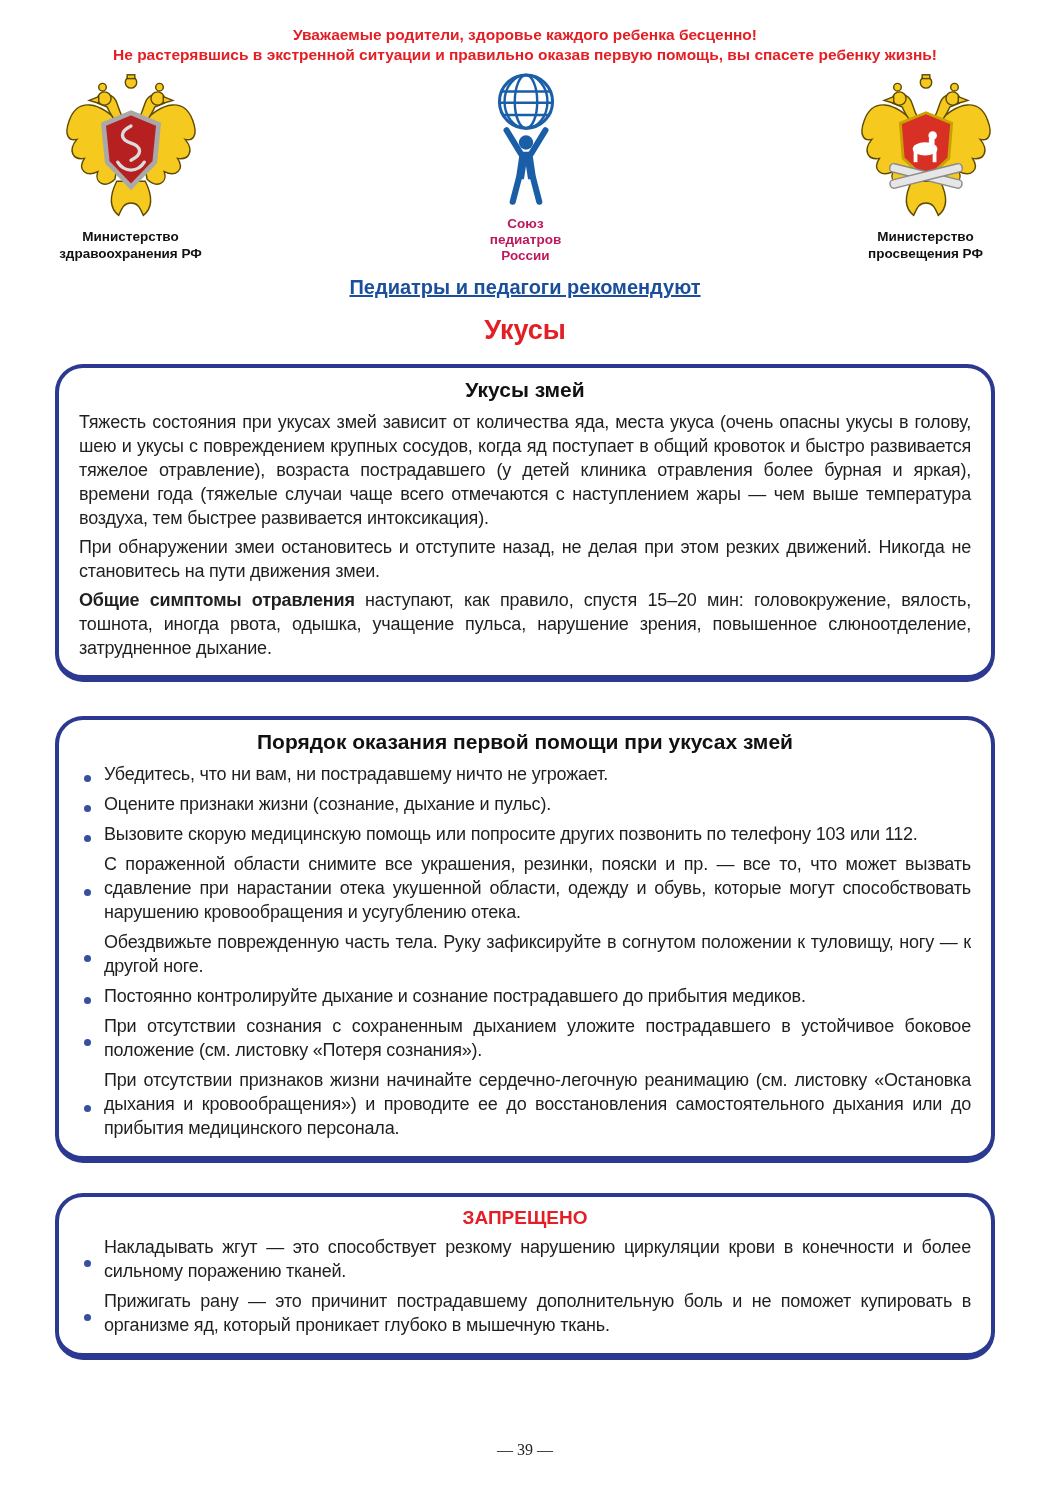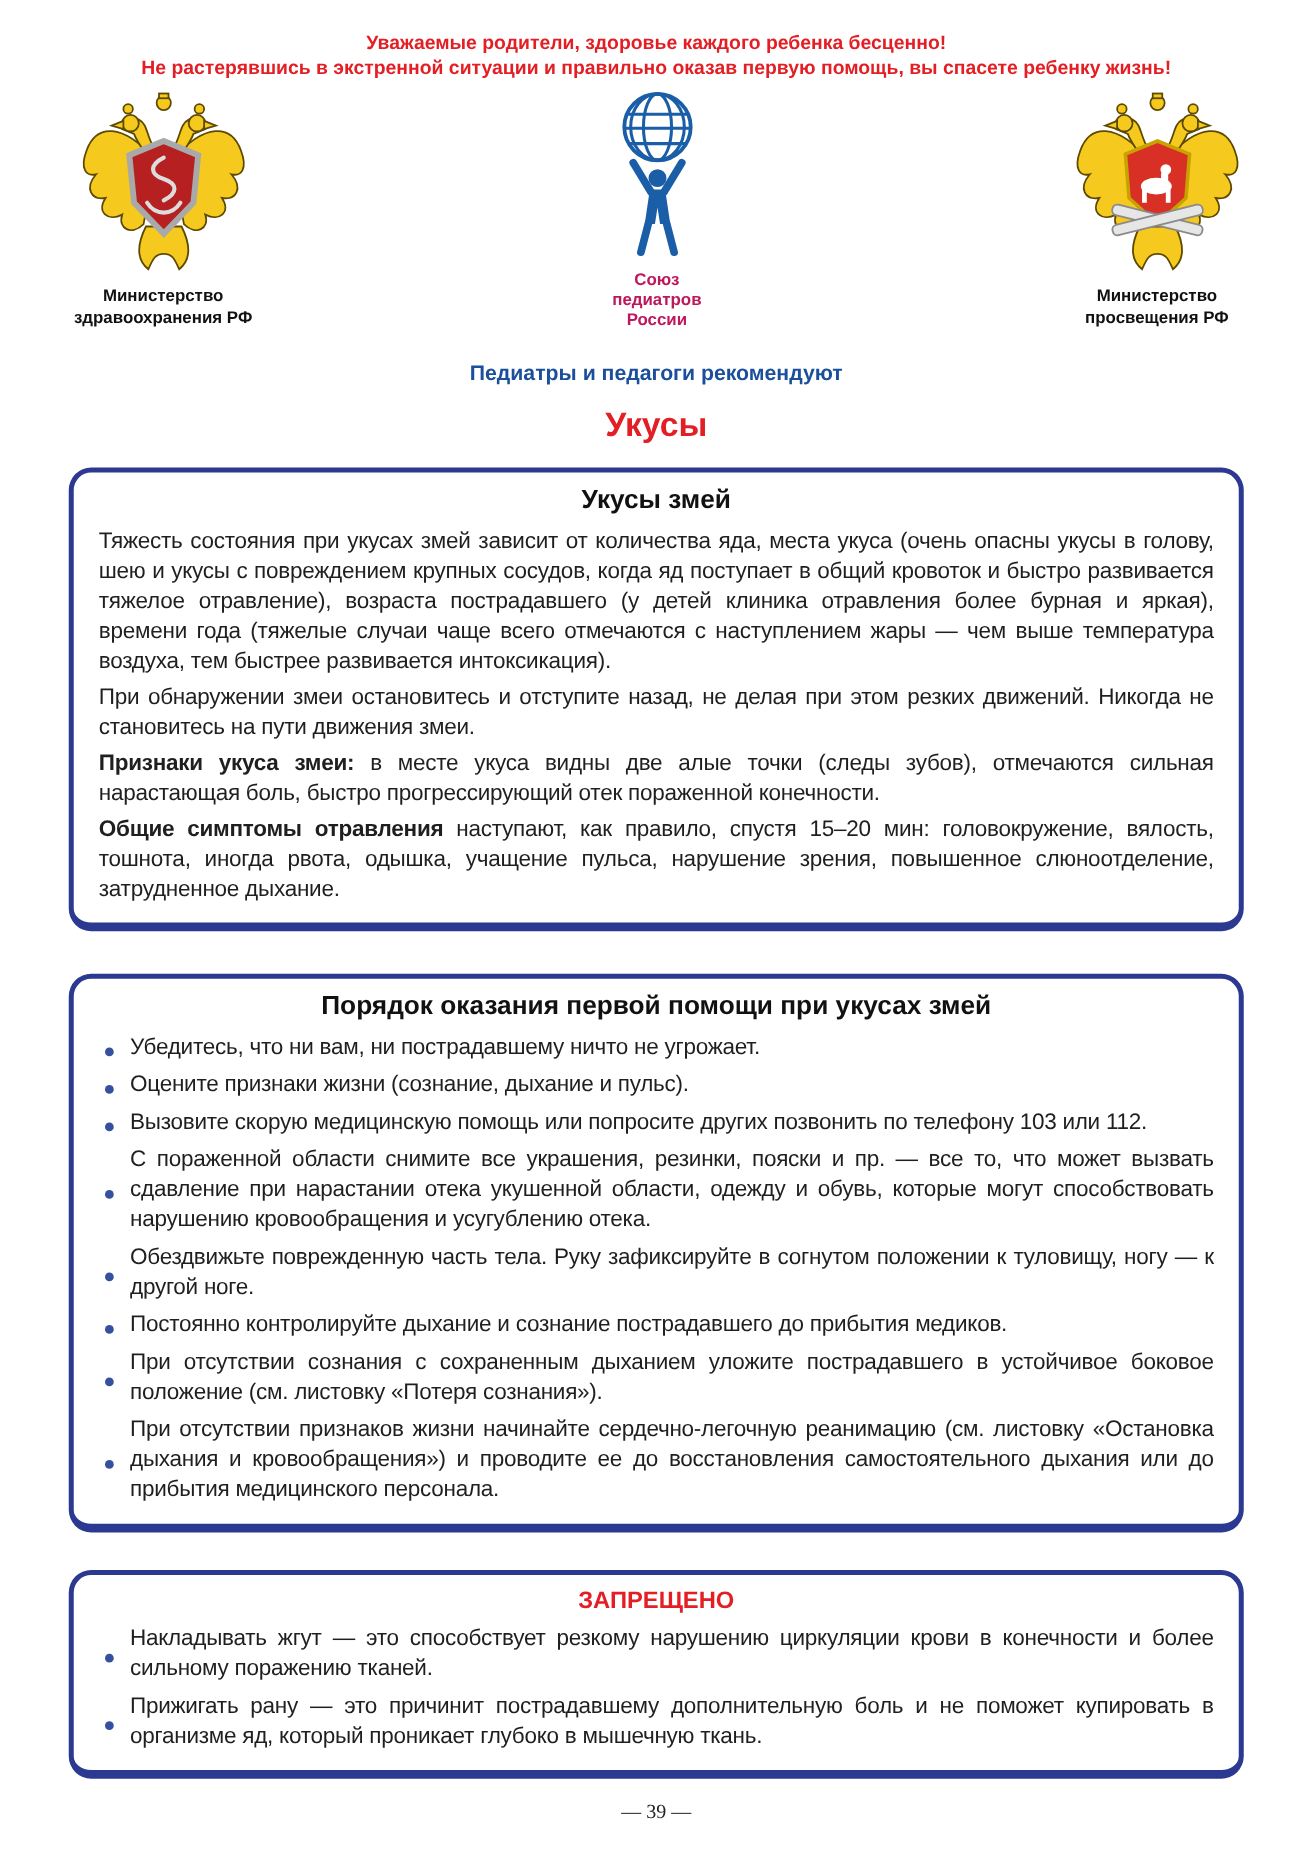--- a/index.html
+++ b/index.html
@@ -16,28 +16,28 @@
     color: #e31e24; font-weight: bold; font-size: 15.5px; line-height: 20px;
   }
   
   .logo-row { position: relative; height: 204px; margin-top: 6px; }
   .logo-block { position: absolute; top: 0; display: flex; flex-direction: column; align-items: center; }
   .logo-left   { left: 38px;  width: 185px; }
   .logo-center { left: 438px; width: 175px; }
   .logo-right  { left: 828px; width: 195px; }
   .ministry-label { font-weight: bold; font-size: 13.5px; line-height: 17px; color: #111; text-align: center; margin-top: 5px; }
   .union-label { font-weight: bold; font-size: 13.5px; line-height: 16px; color: #be185d; text-align: center; margin-top: 2px; }
-  .subtitle { text-align: center; font-weight: bold; font-size: 17px; color: #1b4f9c; margin-top: 14px; }
+  .subtitle { text-align: center; font-weight: bold; font-size: 20px; color: #1b4f9c; margin-top: 1px; text-decoration: underline; }
   .main-title { text-align: center; font-weight: bold; font-size: 27px; color: #e31e24; margin-top: 16px; }
 
   .panel {
     margin: 0 55px;
     border: 4px solid #2b3990;
     border-bottom-width: 7px;
-    border-radius: 18px;
+    border-radius: 28px;
     padding: 8px 20px 10px 20px;
     background: #fff;
   }
   .panel-1 { margin-top: 18px; }
   .panel-2 { margin-top: 34px; }
   .panel-3 { margin-top: 30px; }
   .panel-title { text-align: center; font-weight: bold; font-size: 21px; color: #111; margin: 2px 0 8px 0; }
   .panel-title.red { color: #e31e24; font-size: 19px; margin-bottom: 4px; }
   .panel p {
     font-size: 18px; line-height: 24px; text-align: justify; margin: 5px 0;
@@ -174,21 +174,20 @@
   </div>
 </div>
 
 <div class="subtitle">Педиатры и педагоги рекомендуют</div>
 <div class="main-title">Укусы</div>
 
 <div class="panel panel-1">
   <div class="panel-title">Укусы змей</div>
   <p>Тяжесть состояния при укусах змей зависит от количества яда, места укуса (очень опасны укусы в голову, шею и укусы с повреждением крупных сосудов, когда яд поступает в общий кровоток и быстро развивается тяжелое отравление), возраста пострадавшего (у детей клиника отравления более бурная и яркая), времени года (тяжелые случаи чаще всего отмечаются с наступлением жары — чем выше температура воздуха, тем быстрее развивается интоксикация).</p>
   <p>При обнаружении змеи остановитесь и отступите назад, не делая при этом резких движений. Никогда не становитесь на пути движения змеи.</p>
-  <p><b>Признаки укуса змеи:</b><span> в месте укуса видны две алые точки (следы зубов), отмечаются сильная нарастающая боль, быстро прогрессирующий отек пораженной конечности.</span></p>
   <p><b>Общие симптомы отравления</b><span> наступают, как правило, спустя 15–20 мин: головокружение, вялость, тошнота, иногда рвота, одышка, учащение пульса, нарушение зрения, повышенное слюноотделение, затрудненное дыхание.</span></p>
 </div>
 
 <div class="panel panel-2">
   <div class="panel-title">Порядок оказания первой помощи при укусах змей</div>
   <ul class="bullets">
     <li>
         <span class="dot"></span>
         <span class="li-text">Убедитесь, что ни вам, ни пострадавшему ничто не угрожает.</span>
       </li>

